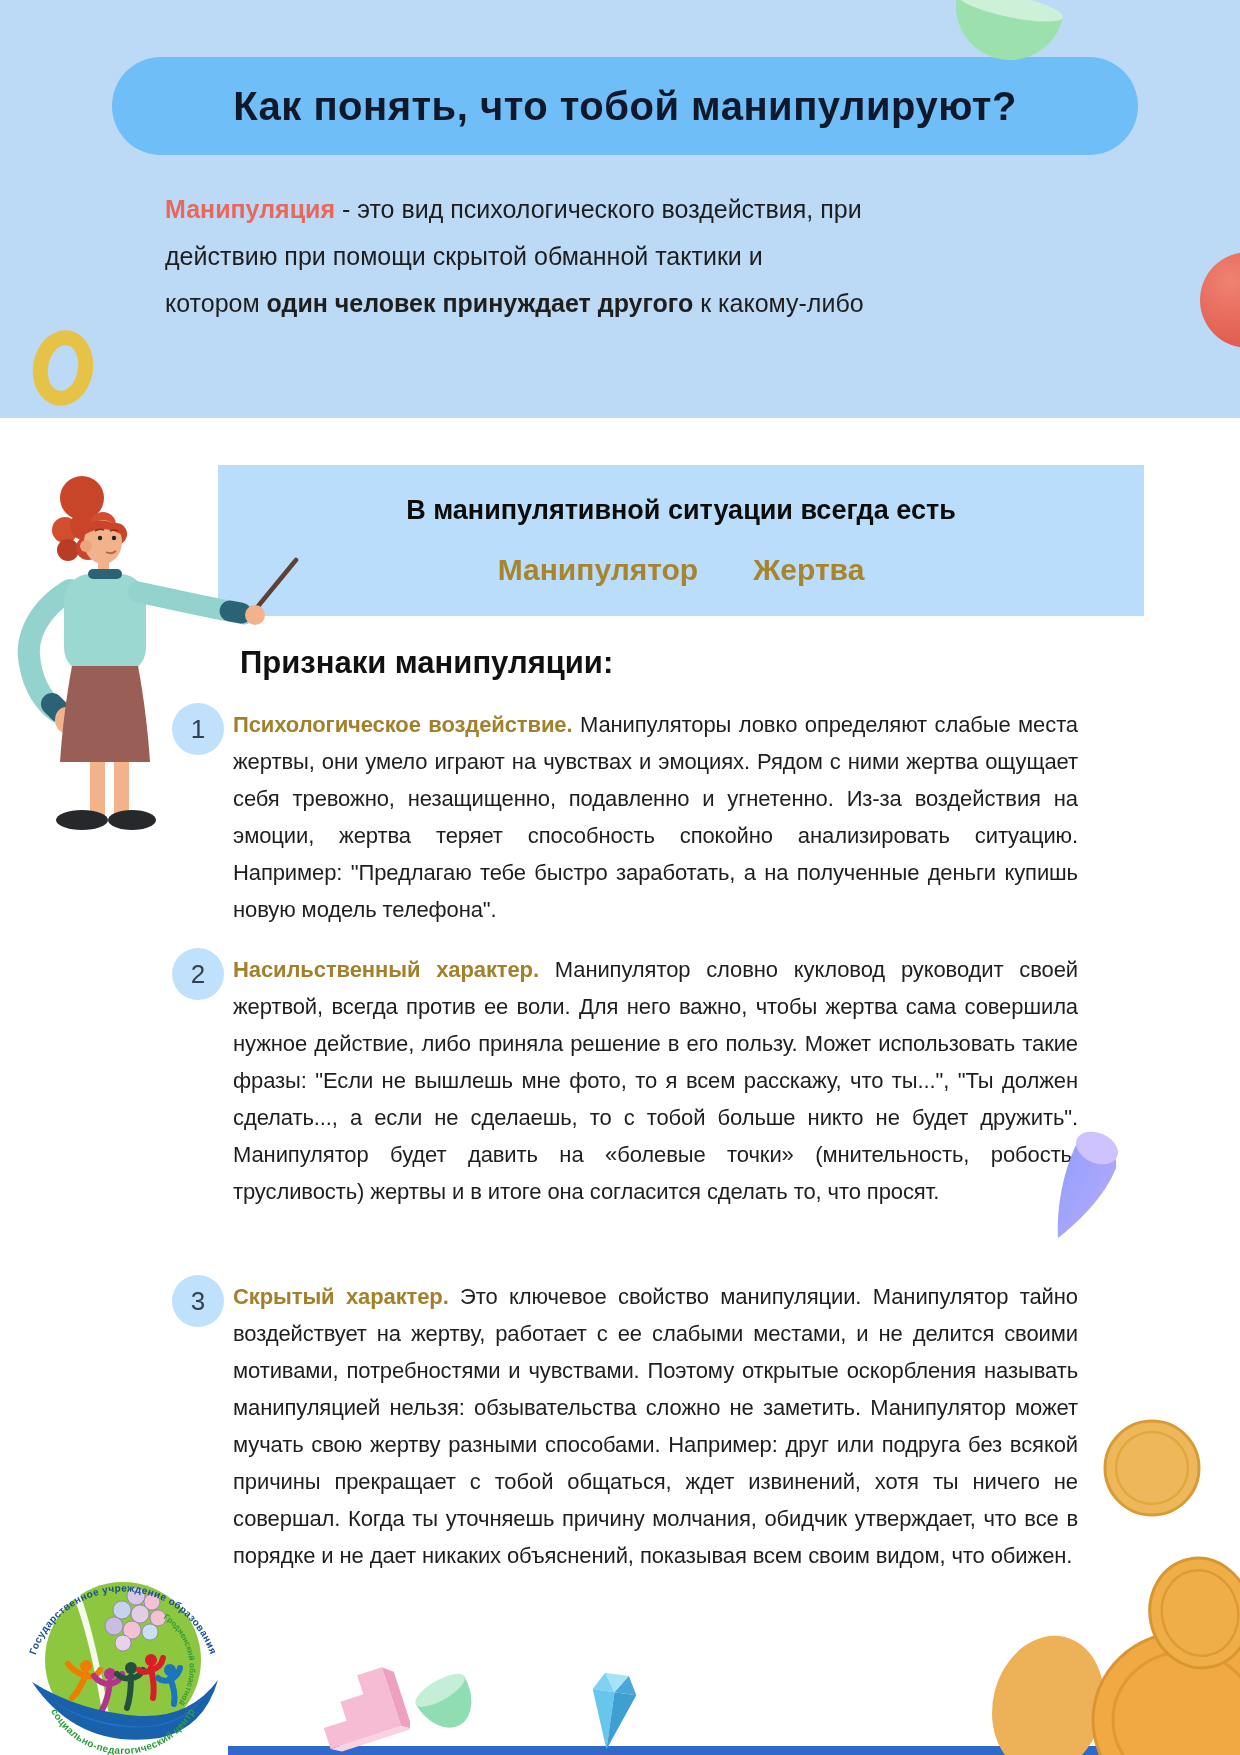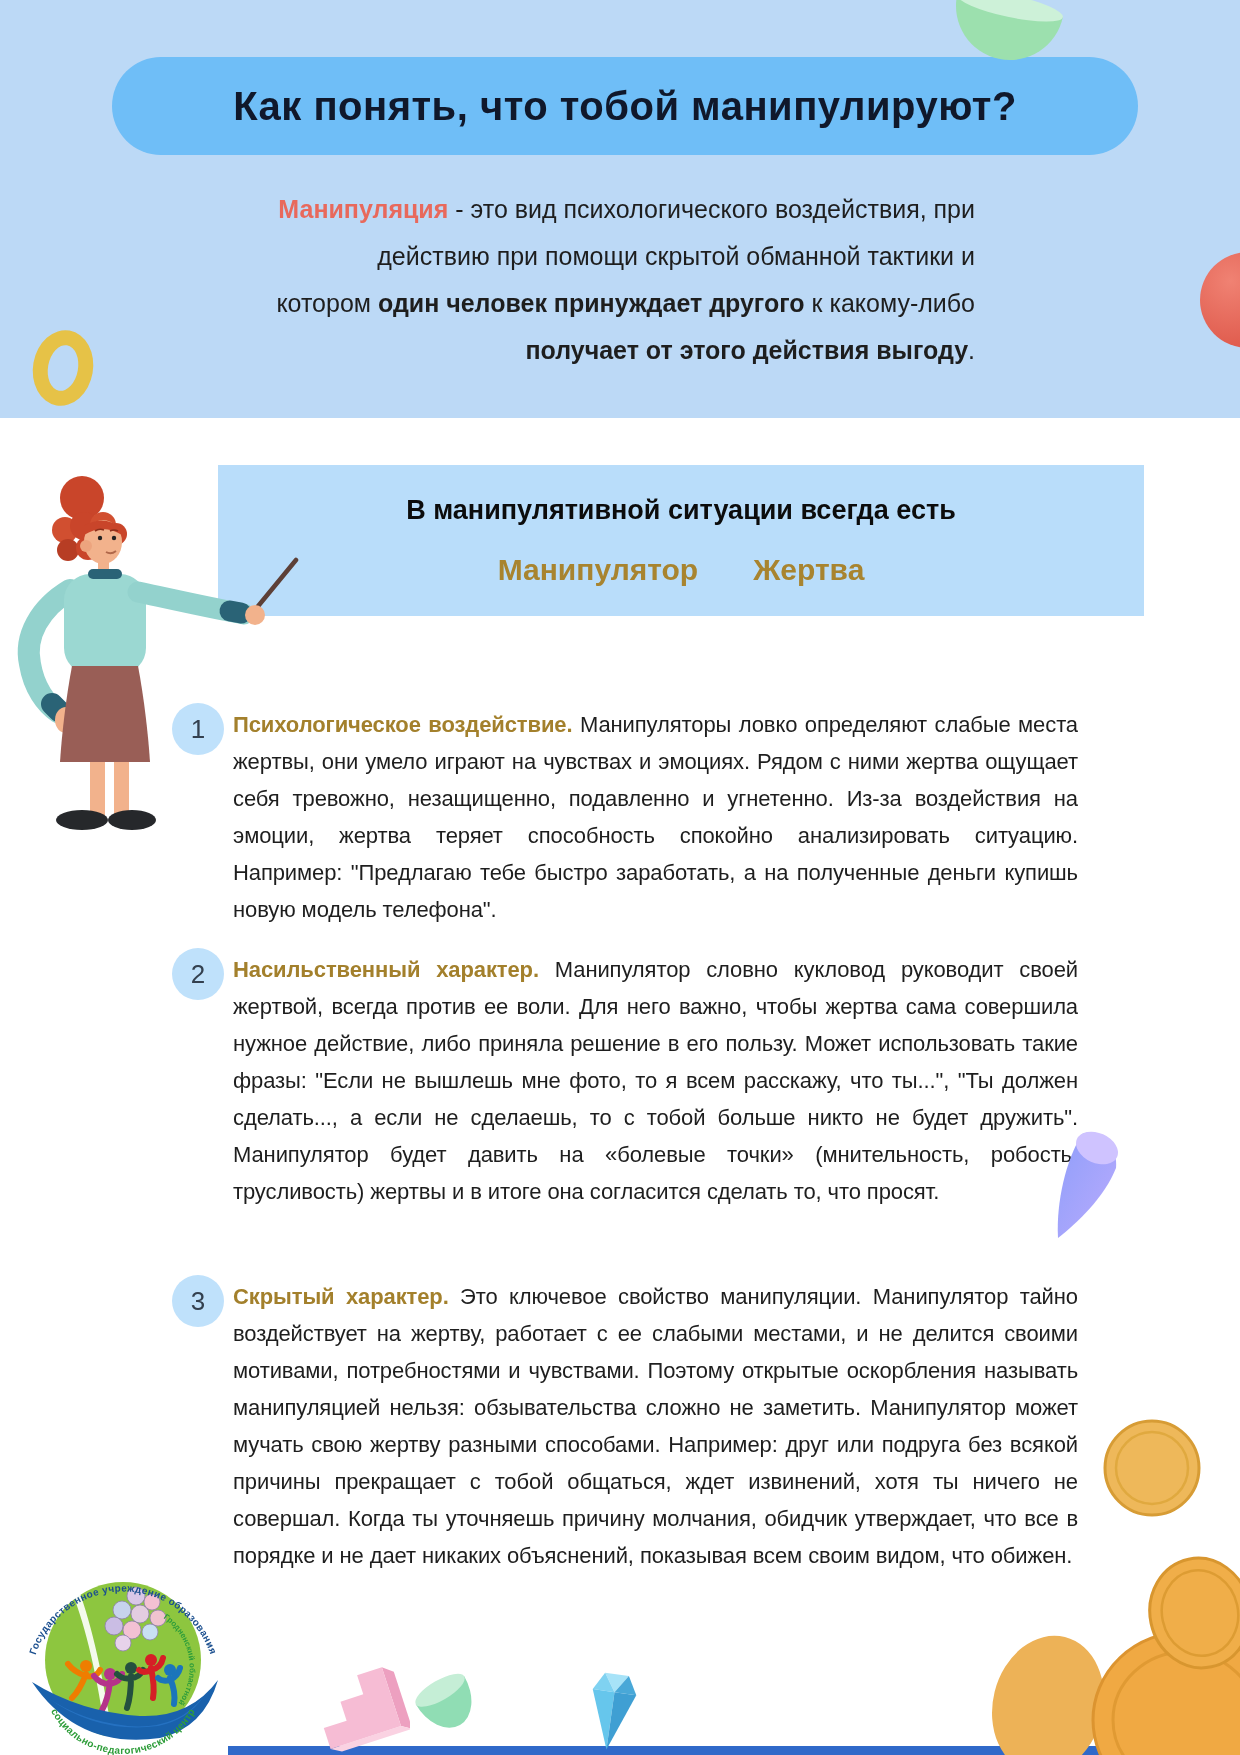--- a/index.html
+++ b/index.html
@@ -12,21 +12,21 @@
   
   .band{left:0;top:0;width:1240px;height:418px;background:#bcd9f6;}
   .pill{
     left:112px;top:57px;width:1026px;height:98px;border-radius:49px;
     background:#6fbef7;display:flex;align-items:center;justify-content:center;z-index:2;
   }
   .title{
     font-size:40px;font-weight:800;color:#10182b;letter-spacing:.5px;text-align:center;
   }
   .intro{
-    left:165px;top:186px;width:810px;text-align:right;z-index:2;
+    left:165px;top:186px;width:810px;text-align:left;z-index:2;
     font-size:25px;line-height:47px;color:#1e1e1e;
   }
   .coral{color:#e8695c;font-weight:700;}
   .b{font-weight:700;}
   
   .ring{
     left:33px;top:330px;width:60px;height:76px;box-sizing:border-box;
     border:15px solid #e6c247;border-radius:50%;transform:rotate(10deg);z-index:3;
   }
   .dome-top{left:945px;top:-16px;width:130px;height:82px;z-index:3;}
@@ -78,21 +78,20 @@
   <div class="abs band"></div>
 
   <div class="abs pill">
     <div class="title">Как понять, что тобой манипулируют?</div>
   </div>
 
   <div class="abs intro">
     <div class="line"><span class="coral">Манипуляция</span><span> - это вид психологического воздействия, при</span></div>
     <div class="line"><span>действию при помощи скрытой обманной тактики и</span></div>
     <div class="line"><span>котором </span><span class="b">один человек принуждает другого</span><span> к какому-либо</span></div>
-    <div class="line"><span class="b">получает от этого действия выгоду</span><span>.</span></div>
   </div>
 
   <div class="abs ring"></div>
   <svg class="abs dome-top" viewBox="0 0 130 82">
     <g transform="rotate(12 65 22)">
       <path d="M11,22 A54,54 0 0 0 119,22 Z" fill="#9ce0ae"></path>
       <ellipse cx="65" cy="22" rx="54" ry="11" fill="#cdf1d8"></ellipse>
     </g>
   </svg>
   <div class="abs ball"></div>
@@ -138,20 +137,21 @@
     <ellipse cx="93" cy="74" rx="19" ry="22" fill="#f2b28c"></ellipse>
     <circle cx="76" cy="78" r="6" fill="#eda47e"></circle>
     <path d="M74,58 Q93,46 112,60 L112,67 Q93,55 74,67 Z" fill="#c9452a"></path>
     <circle cx="90" cy="70" r="2.2" fill="#222"></circle>
     <circle cx="104" cy="70" r="2.2" fill="#222"></circle>
     <path d="M85,63 q4,-3 9,-1" stroke="#8d2f1b" stroke-width="1.6" fill="none"></path>
     <path d="M100,63 q4,-2 8,0" stroke="#8d2f1b" stroke-width="1.6" fill="none"></path>
     <path d="M96,84 q5,3 10,-1" stroke="#b0684a" stroke-width="1.8" fill="none"></path>
   </svg>
 
+  <div class="abs signs-heading">Признаки манипуляции:</div>
 
   <div class="abs badge badge1">
       <span>1</span>
     </div>
   <div class="abs badge badge2">
       <span>2</span>
     </div>
   <div class="abs badge badge3">
       <span>3</span>
     </div>

